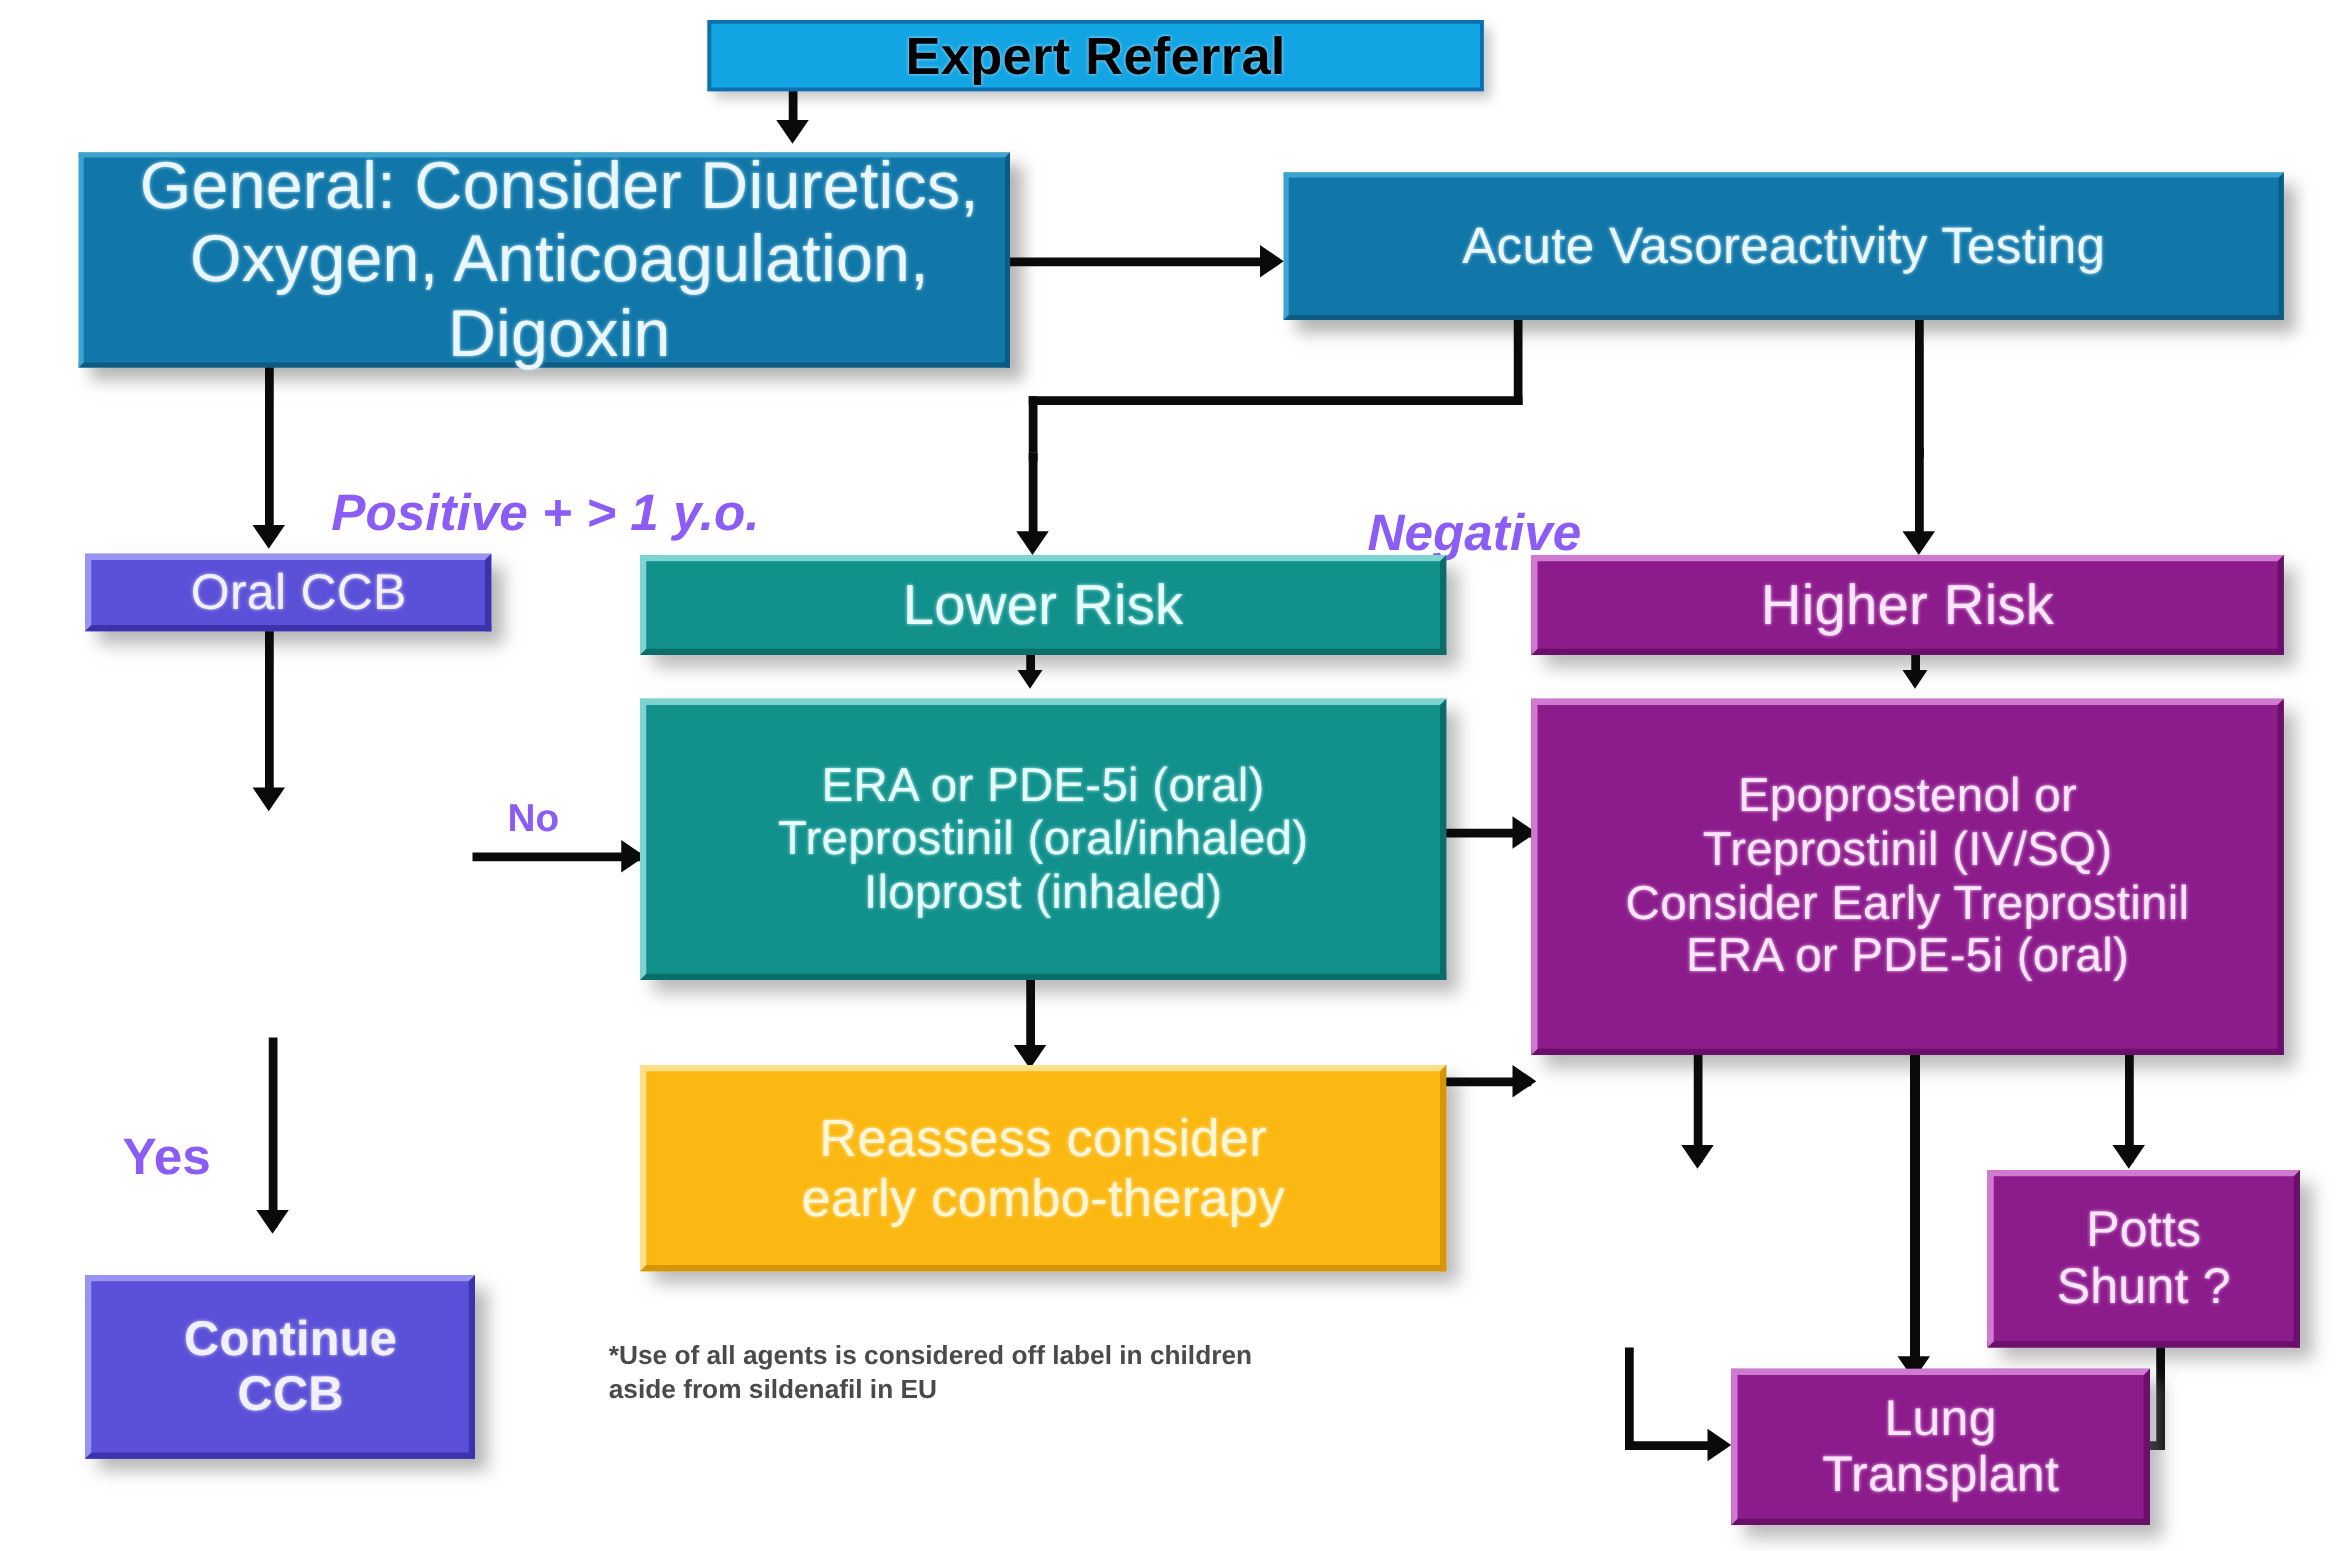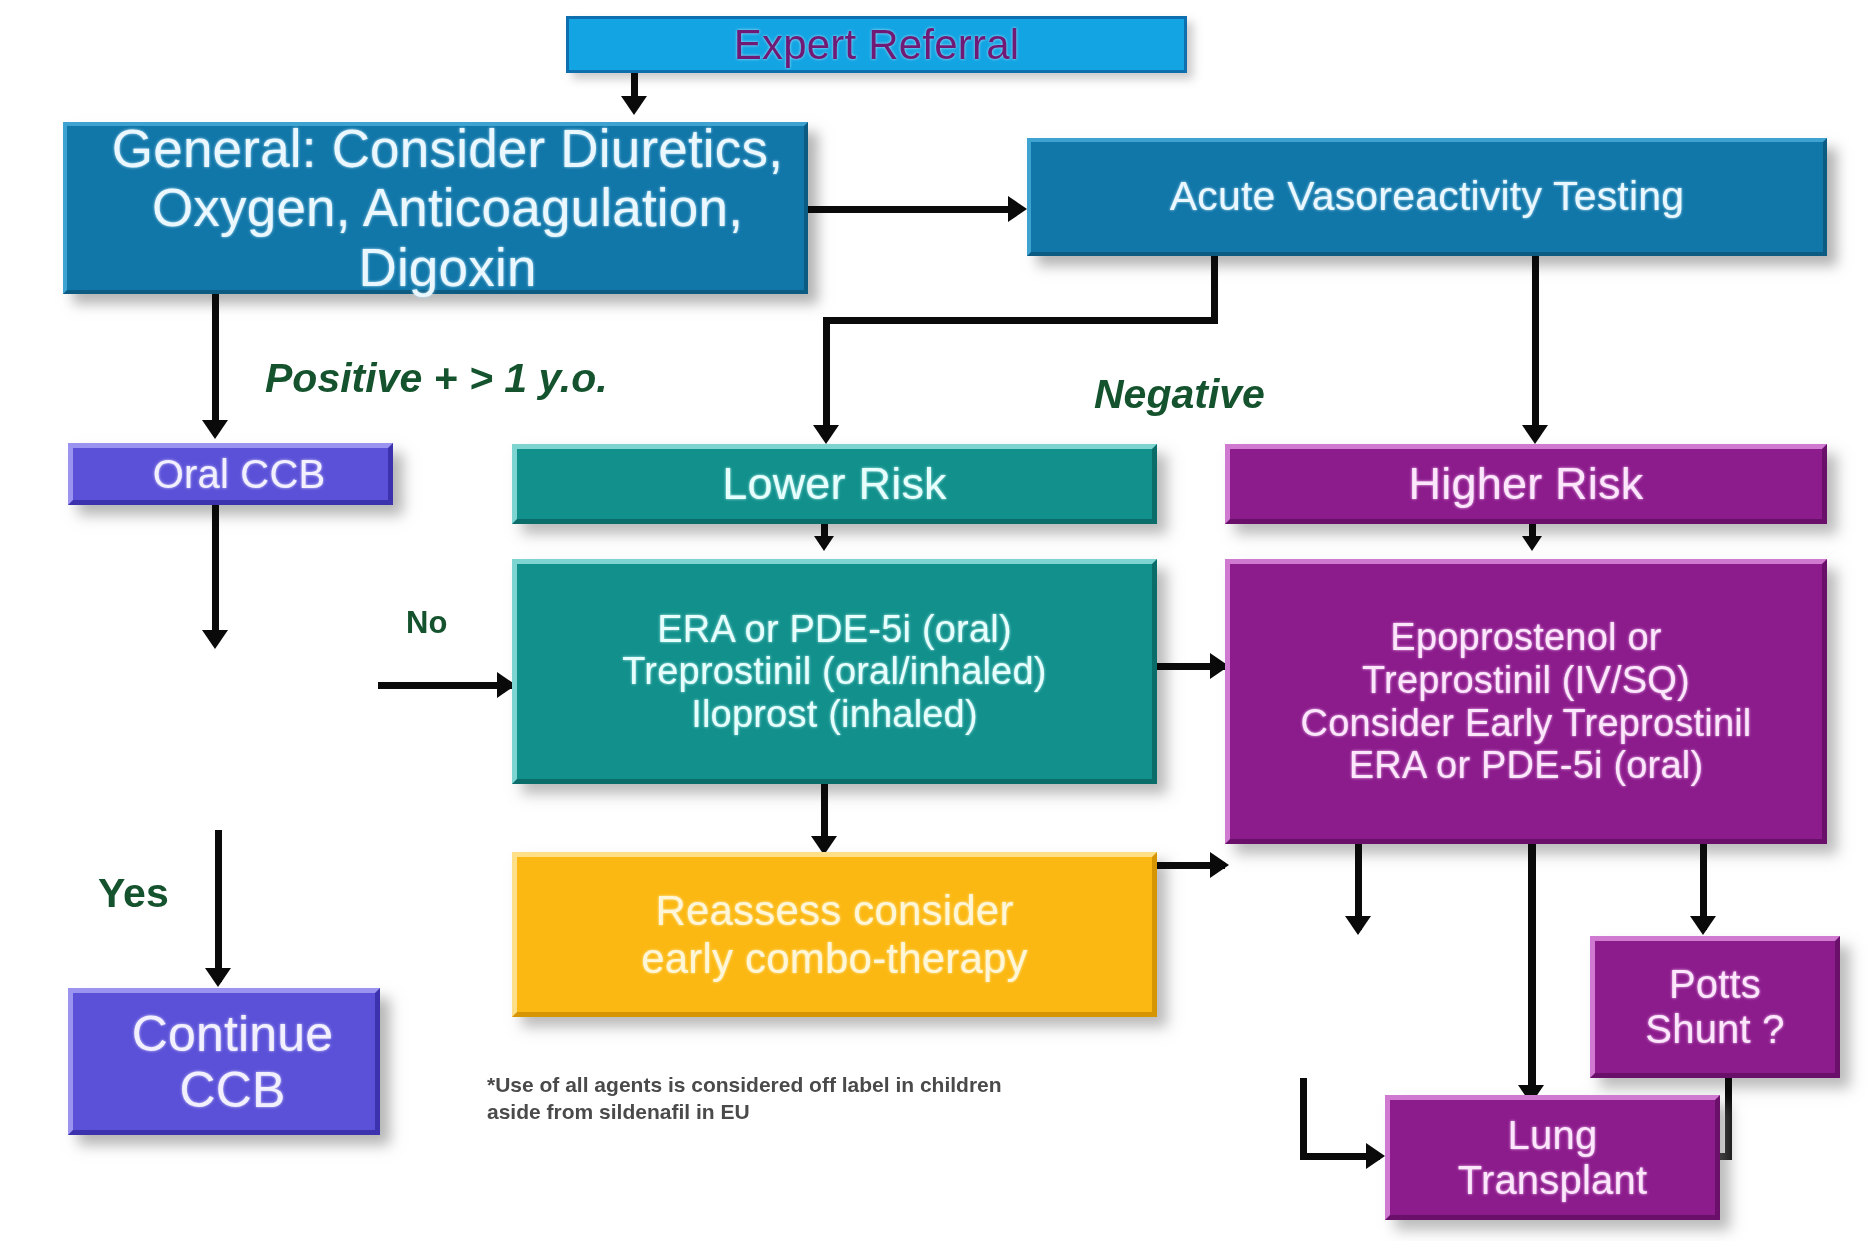--- a/index.html
+++ b/index.html
@@ -40,21 +40,22 @@
     border-bottom: 4px solid #0b5b83;
     box-shadow: 10px 10px 12px rgba(120,120,120,.55);
     text-shadow: 0 0 3px rgba(190,235,255,.95);
     color: #eaf7ff;
   }
   .bev-lightblue {
     background: #13a4e3;
     border: 3px solid #0d6fae;
     box-shadow: 6px 6px 9px rgba(140,140,140,.45);
     text-shadow: 0 0 3px rgba(200,240,255,.9);
-    color: #701a75;
+    color: #000000;
+    font-weight: bold;
   }
   .bev-violet {
     background: #5b51d8;
     border-top: 5px solid #9a93ef;
     border-left: 5px solid #9a93ef;
     border-right: 5px solid #3c32ad;
     border-bottom: 5px solid #3c32ad;
     box-shadow: 10px 10px 13px rgba(120,120,120,.55);
     text-shadow: 0 0 3px rgba(215,212,255,.95);
     color: #f2f0ff;
@@ -111,23 +112,24 @@
   }
   .arrow-r {
     border-top: 13px solid transparent;
     border-bottom: 13px solid transparent;
     border-left: 19px solid #0a0a0a;
   }
 
   
   .edge-label {
     position: absolute;
-    color: #14532d;
+    color: #8b5cf6;
     font-weight: bold;
     white-space: nowrap;
+    margin-top: 32px;
   }
   .edge-label.ital { font-style: italic; }
 
   .footnote {
     position: absolute;
     color: #4a4a4a;
     font-size: 21px;
     font-weight: bold;
     line-height: 1.3;
     white-space: pre-line;
@@ -189,21 +191,21 @@
 
 
   <div class="conn hline" style="left:378px; top:682px; width:135px; height:7px;"></div>
   <div class="arrow-r" style="left:497px; top:672px;"></div>
   <div class="edge-label" style="left:406px; top:605px; font-size:31px;">No</div>
 
   <div class="conn vline" style="left:215px; top:830px; width:7px; height:152px;"></div>
   <div class="arrow-d" style="left:205px; top:968px;"></div>
   <div class="edge-label" style="left:98px; top:870px; font-size:41px;">Yes</div>
 
-  <div class="node bev-violet" style="left:68px; top:988px; width:312px; height:147px; font-size:50px;">
+  <div class="node bev-violet" style="left:68px; top:1020px; width:312px; height:147px; font-size:39px;font-weight:bold;">
     <span class="lbl">Continue
 CCB</span>
   </div>
 
   <div class="node bev-teal" style="left:512px; top:444px; width:645px; height:80px; font-size:45px;">
     <span class="lbl">Lower Risk</span>
   </div>
 
   <div class="conn vline" style="left:821px; top:524px; width:7px; height:18px;"></div>
   <div class="arrow-d sm" style="left:814px; top:536px;"></div>

